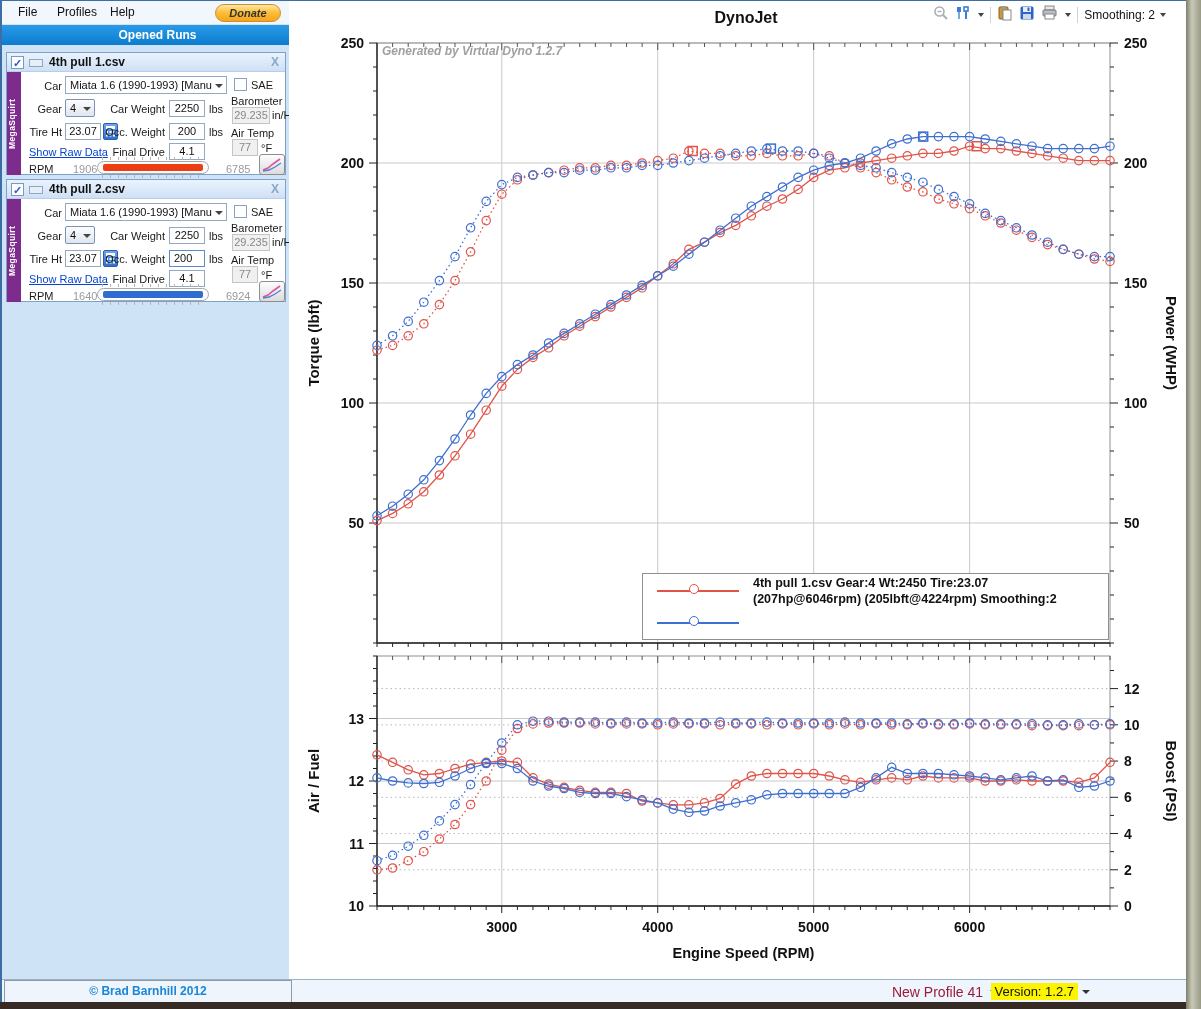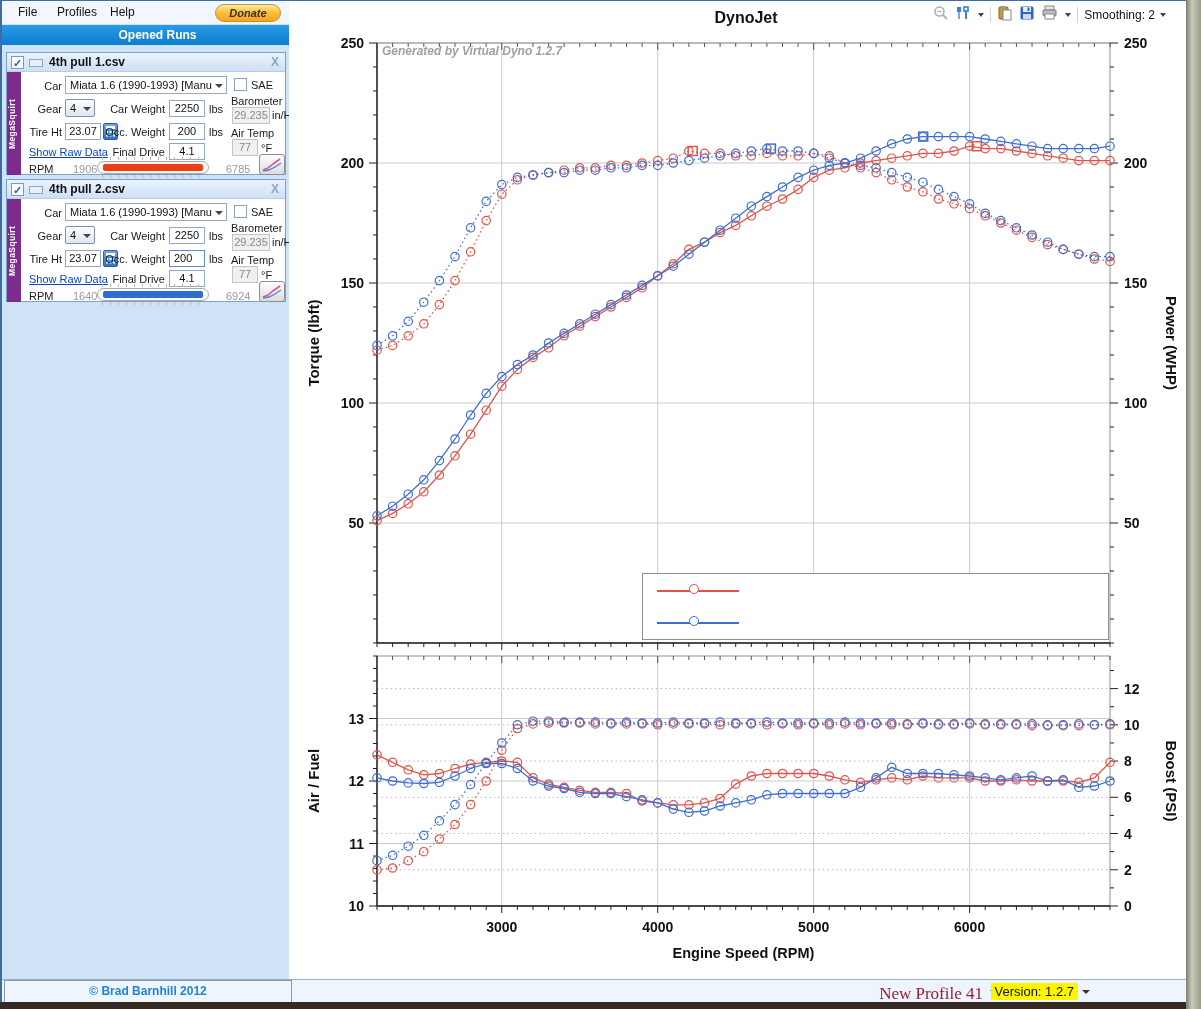--- a/index.html
+++ b/index.html
@@ -42,21 +42,21 @@
   .rpm-slider::before { top:-5px; } .rpm-slider::after { bottom:-5px; }
   .rpm-fill { position:absolute; left:5px; right:5px; top:2px; bottom:2px; border-radius:2px; }
   .fill-red { background:#ee3d12; } .fill-blue { background:#2e6cd0; }
   .mini-btn { position:absolute; border:1px solid #8e8e8e; border-radius:3px; background:linear-gradient(#fdfdfd,#dcdcdc); }
   .calc-btn { width:15px; height:17px; background:linear-gradient(#6fa8f0,#2f6fd0); border:1px solid #2a5cab; border-radius:2px; }
 
   
   #statusbar { position:absolute; left:0; top:978px; width:1186px; height:24px; background:#eef5fc; border-top:1px solid #9ab0c6; }
   #status-left { position:absolute; left:2px; top:0px; width:288px; height:23px; border:1px solid #8a9aa8; background:#eef5fc;
     text-align:center; font-size:12px; font-weight:bold; color:#1b86d8; line-height:21px; }
-  #profile-label { position:absolute; right:205px; top:4px; font-size:17px; color:#9c1b38;font-family:Liberation Serif, serif; }
+  #profile-label { position:absolute; right:205px; top:4px; font-size:14px; color:#9c1b38; }
   #profile-caret { position:absolute; right:190px; top:10px; width:0; height:0; border-left:4px solid transparent; border-right:4px solid transparent; border-top:4px solid #333; }
   #version-label { position:absolute; right:110px; top:3px; font-size:13px; color:#111; background:#fdf400; padding:1px 4px; }
   #version-caret { position:absolute; right:98px; top:10px; width:0; height:0; border-left:4px solid transparent; border-right:4px solid transparent; border-top:4px solid #333; }
 
   
   #main { position:absolute; left:287px; top:0; width:899px; height:978px; background:#fff; }
   #chart-title { position:absolute; left:287px; top:8px; width:914px; text-align:center; font-size:16px; font-weight:bold; color:#111; }
   #toolbar { position:absolute; right:20px; top:4px; height:20px; display:flex; align-items:center; gap:6px;justify-content:flex-end; }
   .tb-sep { width:1px; height:16px; background:#c9d4e0; }
   .tb-ic { display:inline-block; }
@@ -1010,20 +1010,24 @@
     </svg>
 
   <div id="watermark">Generated by Virtual Dyno 1.2.7</div>
 
   <div id="legend">
     <div class="legend-row">
       <div class="legend-marker">
         <div class="legend-line" style="background:#e0544a"></div>
         <div class="legend-circ" style="border-color:#e0544a"></div>
       </div>
+      <div class="legend-text">
+          <div>4th pull 1.csv Gear:4 Wt:2450 Tire:23.07</div>
+          <div>(207hp@6046rpm) (205lbft@4224rpm) Smoothing:2</div>
+        </div>
     </div>
     <div class="legend-row">
       <div class="legend-marker">
         <div class="legend-line" style="background:#3f6fd1"></div>
         <div class="legend-circ" style="border-color:#3f6fd1"></div>
       </div>
     </div>
   </div>
 
   <div id="statusbar">

